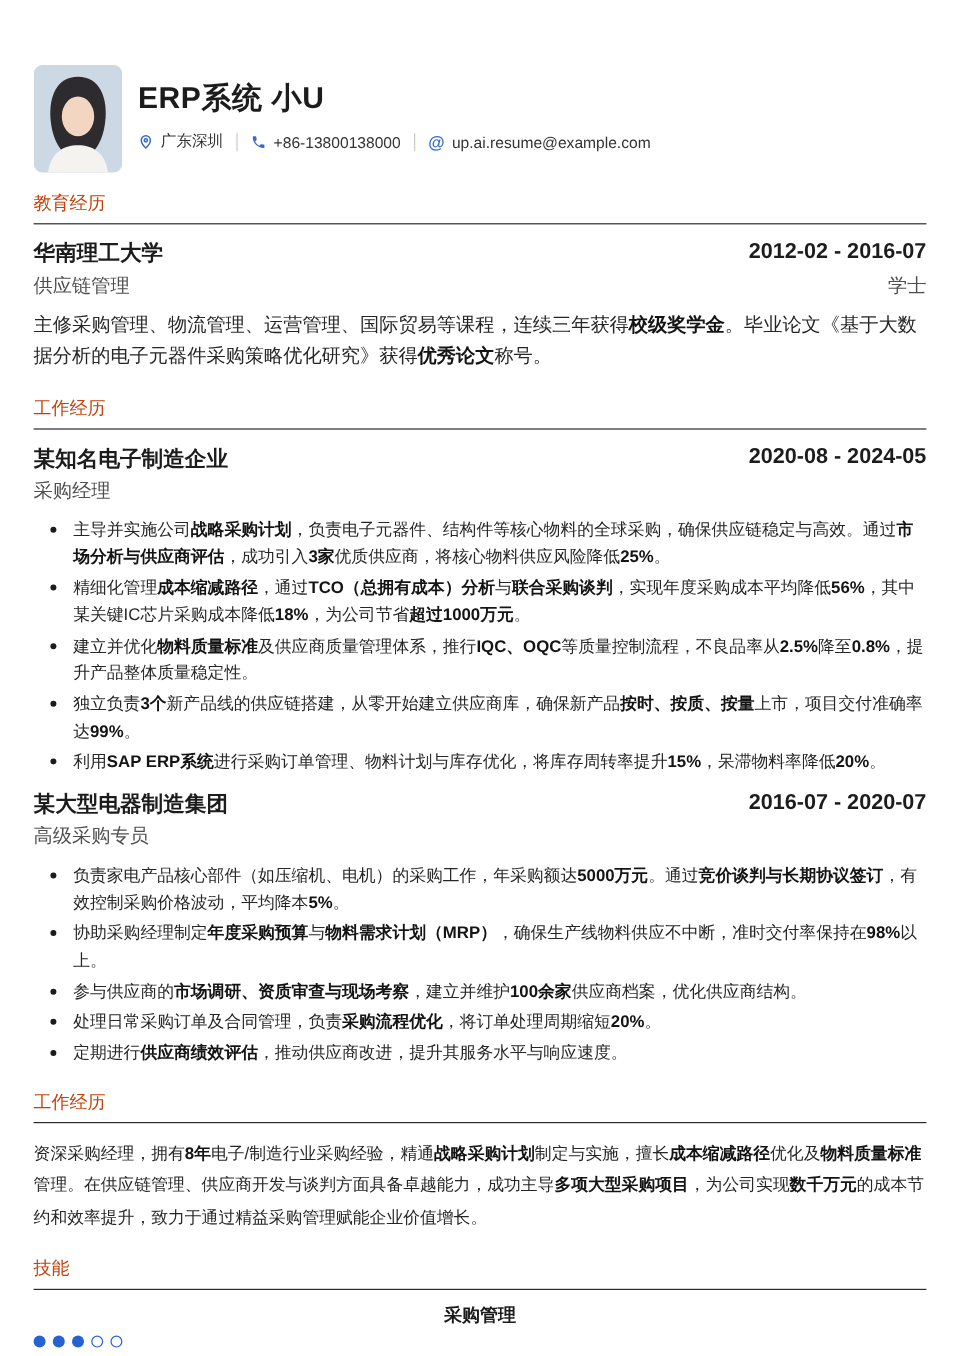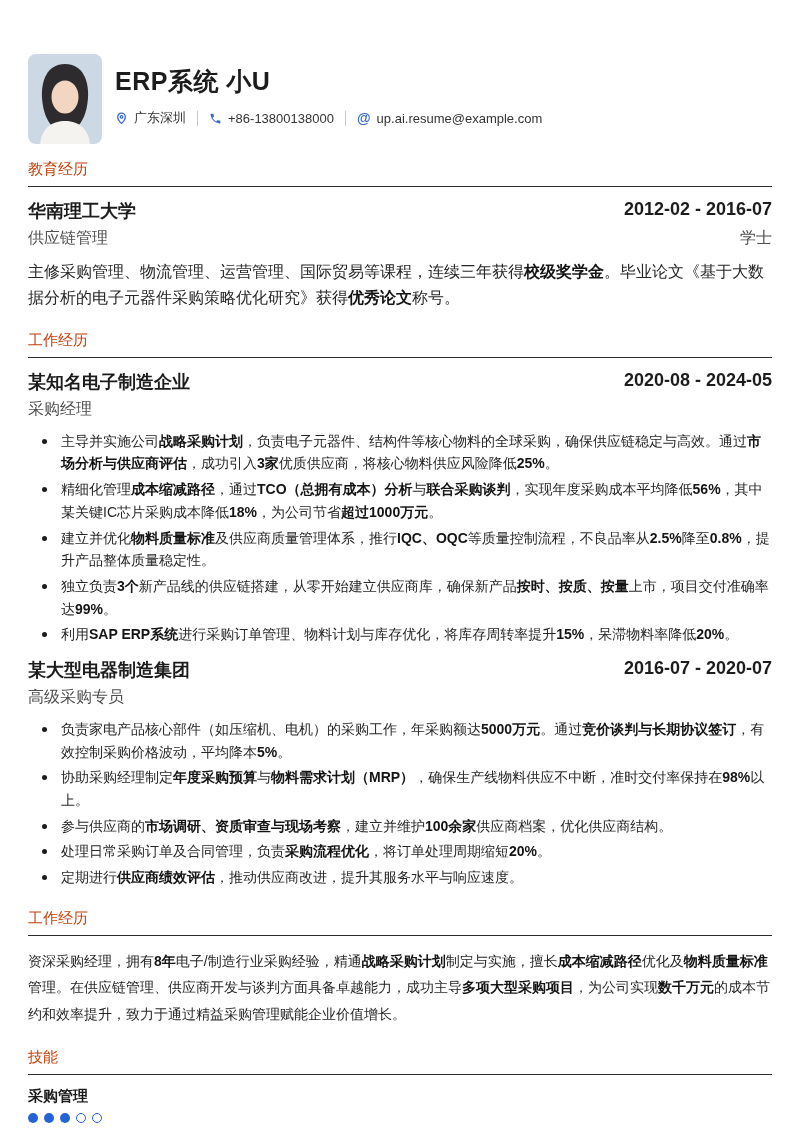--- a/index.html
+++ b/index.html
@@ -39,21 +39,21 @@
   .bullets li::before{
     content:"";position:absolute;left:14px;top:9px;width:5px;height:5px;border-radius:50%;background:#1c1c1c;
   }
   .job{margin-bottom:12px;}
   .work-sec{margin-top:20px;}
   .summary-sec{margin-top:20px;}
   .skills-sec{margin-top:20px;}
 
   
   .skill{margin-bottom:6px;}
-  .skill-name{font-size:15px;font-weight:bold;color:#1c1c1c;margin:0;}
+  .skill-name{font-size:15px;font-weight:bold;color:#1c1c1c;margin:0;text-align:center;}
   .dots{display:flex;gap:6px;margin:7px 0 8px;height:10px;}
   .dot{width:10px;height:10px;border-radius:50%;box-sizing:border-box;}
   .dot-filled{background:#2563d4;}
   .dot-empty{border:1.8px solid #2563d4;background:#fff;}
   .skill-keywords{font-size:13px;color:#3f3f3f;margin:0;line-height:1.35;}
 </style>
 </head>
 <body>
 
 <div class="page">

